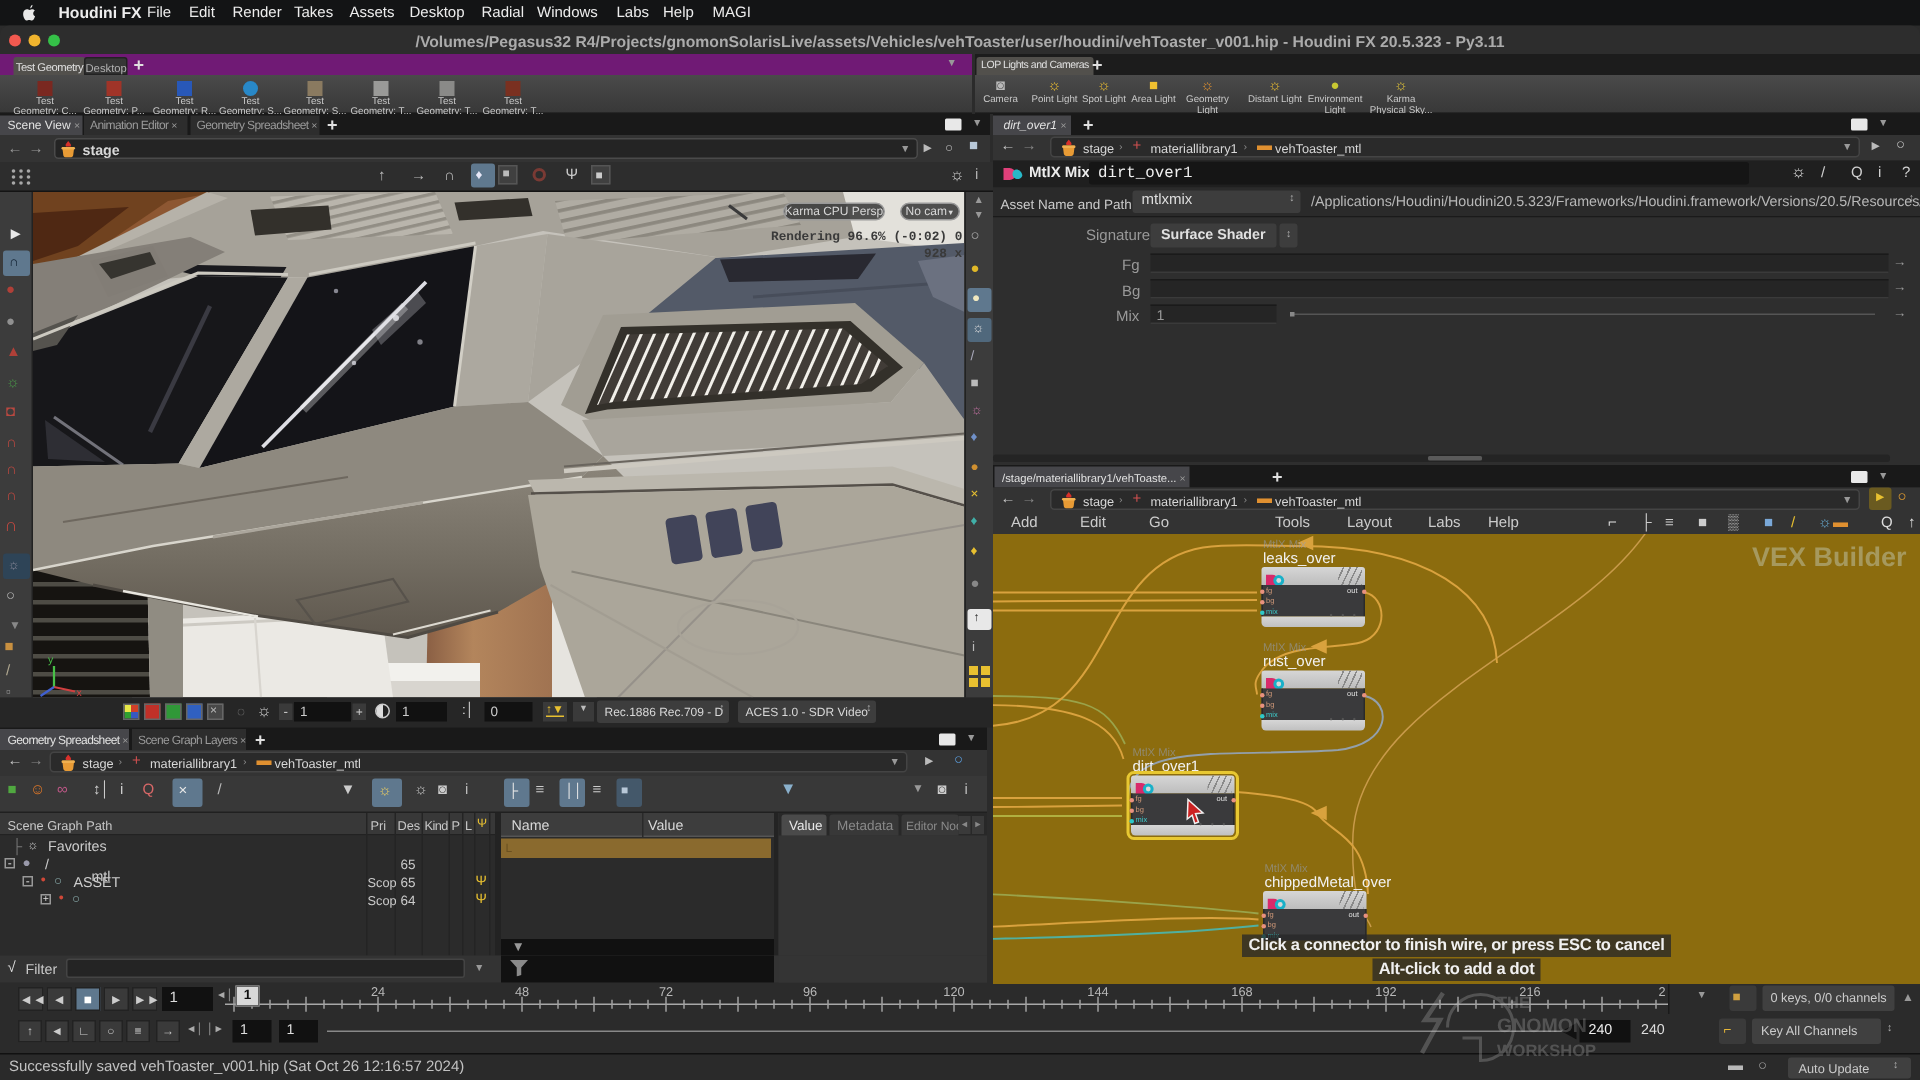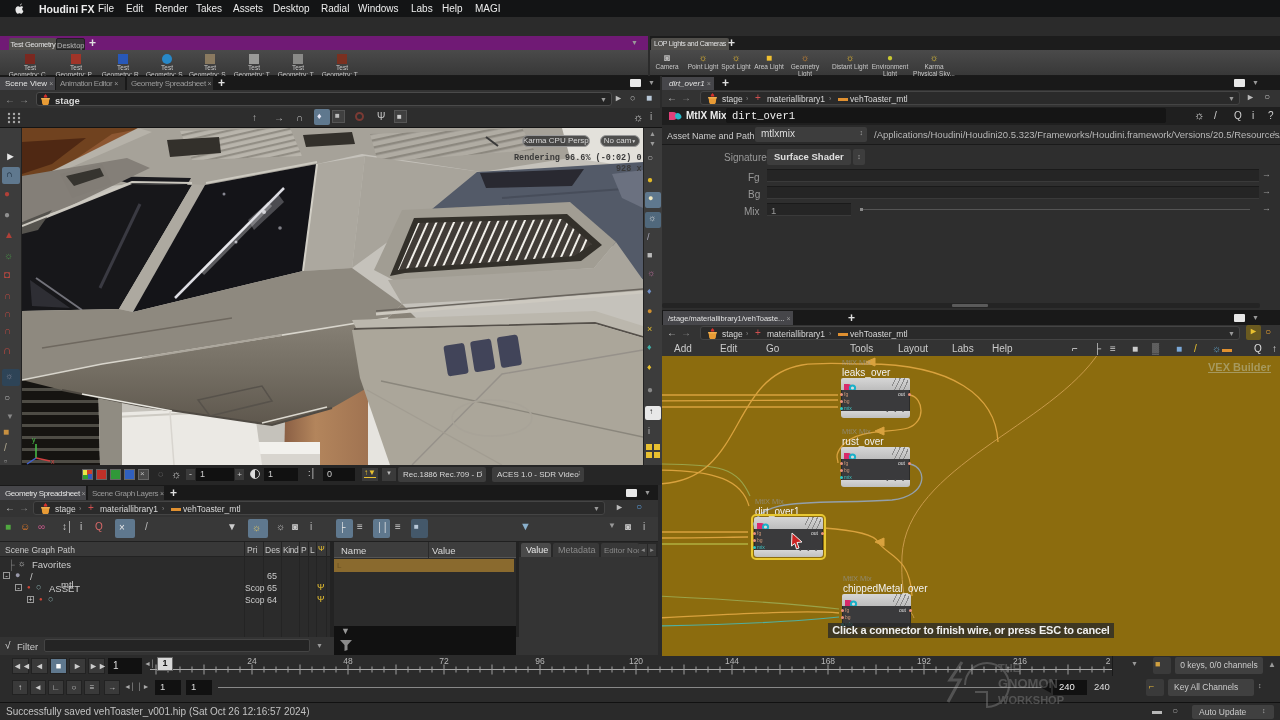--- a/index.html
+++ b/index.html
@@ -50,20 +50,26 @@
  <span class="abs txt" style="left:196px;top:3px;">Takes</span>
  <span class="abs txt" style="left:233px;top:3px;">Assets</span>
  <span class="abs txt" style="left:273px;top:3px;">Desktop</span>
  <span class="abs txt" style="left:321px;top:3px;">Radial</span>
  <span class="abs txt" style="left:358px;top:3px;">Windows</span>
  <span class="abs txt" style="left:411px;top:3px;">Labs</span>
  <span class="abs txt" style="left:442px;top:3px;">Help</span>
  <span class="abs txt" style="left:475px;top:3px;">MAGI</span>
 </div>
 
+<div class="abs" style="left:0;top:17px;width:1280px;height:20px;background:#2d2d2d;border-radius:6px 6px 0 0;">
+ <span class="abs" style="left:6px;top:6px;width:8px;height:8px;border-radius:50%;background:#f2594f;"></span>
+ <span class="abs" style="left:19px;top:6px;width:8px;height:8px;border-radius:50%;background:#f0b42e;"></span>
+ <span class="abs" style="left:32px;top:6px;width:8px;height:8px;border-radius:50%;background:#35c048;"></span>
+ <div class="abs txt" style="left:0;top:5px;width:1280px;text-align:center;color:#ababab;font-size:10.5px;font-weight:bold;">/Volumes/Pegasus32 R4/Projects/gnomonSolarisLive/assets/Vehicles/vehToaster/user/houdini/vehToaster_v001.hip - Houdini FX 20.5.323 - Py3.11</div>
+</div>
 
 <div class="abs" style="left:0;top:36px;width:648px;height:14px;background:#701a75;">
  <div class="abs" style="left:9px;top:2px;width:48px;height:12px;background:#52504c;border-radius:2px 2px 0 0;color:#e0e0e0;font-size:7.5px;text-align:center;padding-top:2px;letter-spacing:-0.3px;overflow:hidden;">Test Geometry</div>
  <div class="abs" style="left:56px;top:2px;width:29px;height:12px;background:#363636;border:1px solid #222;border-radius:2px 2px 0 0;color:#b0b0b0;font-size:7.5px;text-align:center;padding-top:2px;">Desktop</div>
  <div class="abs" style="left:89px;top:0px;color:#e0e0e0;font-size:12px;font-weight:bold;">+</div>
  <div class="abs" style="right:10px;top:3px;color:#999;font-size:7px;">▼</div>
 </div>
 <div class="abs" style="left:0;top:50px;width:648px;height:26px;background:linear-gradient(#4a4a4a,#383838);border-bottom:1px solid #1a1a1a;" id="shelfL">
  <div class="abs shelfitem" style="left:8px;">
         <div class="si" style="background:#7a2820;"></div>
@@ -714,21 +720,21 @@
  <span class="abs" style="left:490px;top:1px;color:#ccc;font-size:10px;">▒</span>
  <span class="abs" style="left:514px;top:1px;color:#7aa8d8;font-size:10px;">■</span>
  <span class="abs" style="left:532px;top:1px;color:#e8c030;font-size:10px;">/</span>
  <span class="abs" style="left:550px;top:1px;color:#6ab0d8;font-size:10px;">☼</span>
  <span class="abs" style="left:560px;top:1px;color:#e09030;font-size:10px;">▬</span>
  <span class="abs" style="left:592px;top:1px;color:#ddd;font-size:10px;">Q</span>
  <span class="abs" style="left:610px;top:1px;color:#ddd;font-size:10px;">↑</span>
 </div>
 
 <div class="abs" style="left:662px;top:356px;width:618px;height:300px;background:#8c6c0e;overflow:hidden;" id="network">
- <div class="abs txt" style="right:9px;top:5px;color:#a6995e;font-size:11px;font-weight:bold;text-decoration:underline;">VEX Builder</div>
+ <div class="abs txt" style="right:9px;top:5px;color:#a6995e;font-size:18px;font-weight:bold;">VEX Builder</div>
  <svg class="abs" style="left:0;top:0;" width="618" height="300" viewBox="0 0 618 300" fill="none">
 
   <path d="M438,-5 C390,70 245,110 240,200 C238,250 250,255 252,262" stroke="#c89a4a" stroke-width="1"></path>
   <path d="M-5,108 C60,108 75,112 88,140" stroke="#9aa34a" stroke-width="1.2"></path>
   <path d="M-5,114 C55,114 80,125 87,150" stroke="#d9a23e" stroke-width="1.2"></path>
 
   <path d="M-5,39 L176,39" stroke="#d9a23e" stroke-width="1.3"></path>
   <path d="M-5,45 C80,45 130,44 176,44" stroke="#d9a23e" stroke-width="1.3"></path>
   <path d="M-5,51 L176,51" stroke="#d9a23e" stroke-width="1.3"></path>
 
@@ -837,20 +843,23 @@
           <span class="pout">out</span>
      <span class="dot" style="left:-2px;top:3px;"></span>
           <span class="dot" style="left:-2px;top:10px;"></span>
           <span class="dott" style="left:-2px;top:17px;"></span>
           <span class="dot" style="right:-2px;top:3px;"></span>
         </div>
  </div>
 
  <div class="abs" style="left:0;top:264px;width:618px;text-align:center;">
    <span style="background:rgba(40,40,40,0.78);color:#f0f0f0;font-size:11px;font-weight:bold;padding:0 4px;line-height:15px;display:inline-block;letter-spacing:-0.2px;">Click a connector to finish wire, or press ESC to cancel</span>
+ </div>
+ <div class="abs" style="left:0;top:280px;width:618px;text-align:center;">
+   <span style="background:rgba(40,40,40,0.78);color:#f0f0f0;font-size:11px;font-weight:bold;padding:0 4px;line-height:15px;display:inline-block;letter-spacing:-0.2px;">Alt-click to add a dot</span>
  </div>
 </div>
 
 <div class="abs" style="left:0;top:656px;width:1280px;height:46px;background:#2b2b2b;" id="timeline">
 
  <div class="abs tbbtn" style="left:12px;top:2px;">◄◄</div>
  <div class="abs tbbtn" style="left:31px;top:2px;">◄</div>
  <div class="abs tbbtn" style="left:50px;top:2px;background:#5f788e;color:#fff;">■</div>
  <div class="abs tbbtn" style="left:69px;top:2px;">►</div>
  <div class="abs tbbtn" style="left:88px;top:2px;">►►</div>

